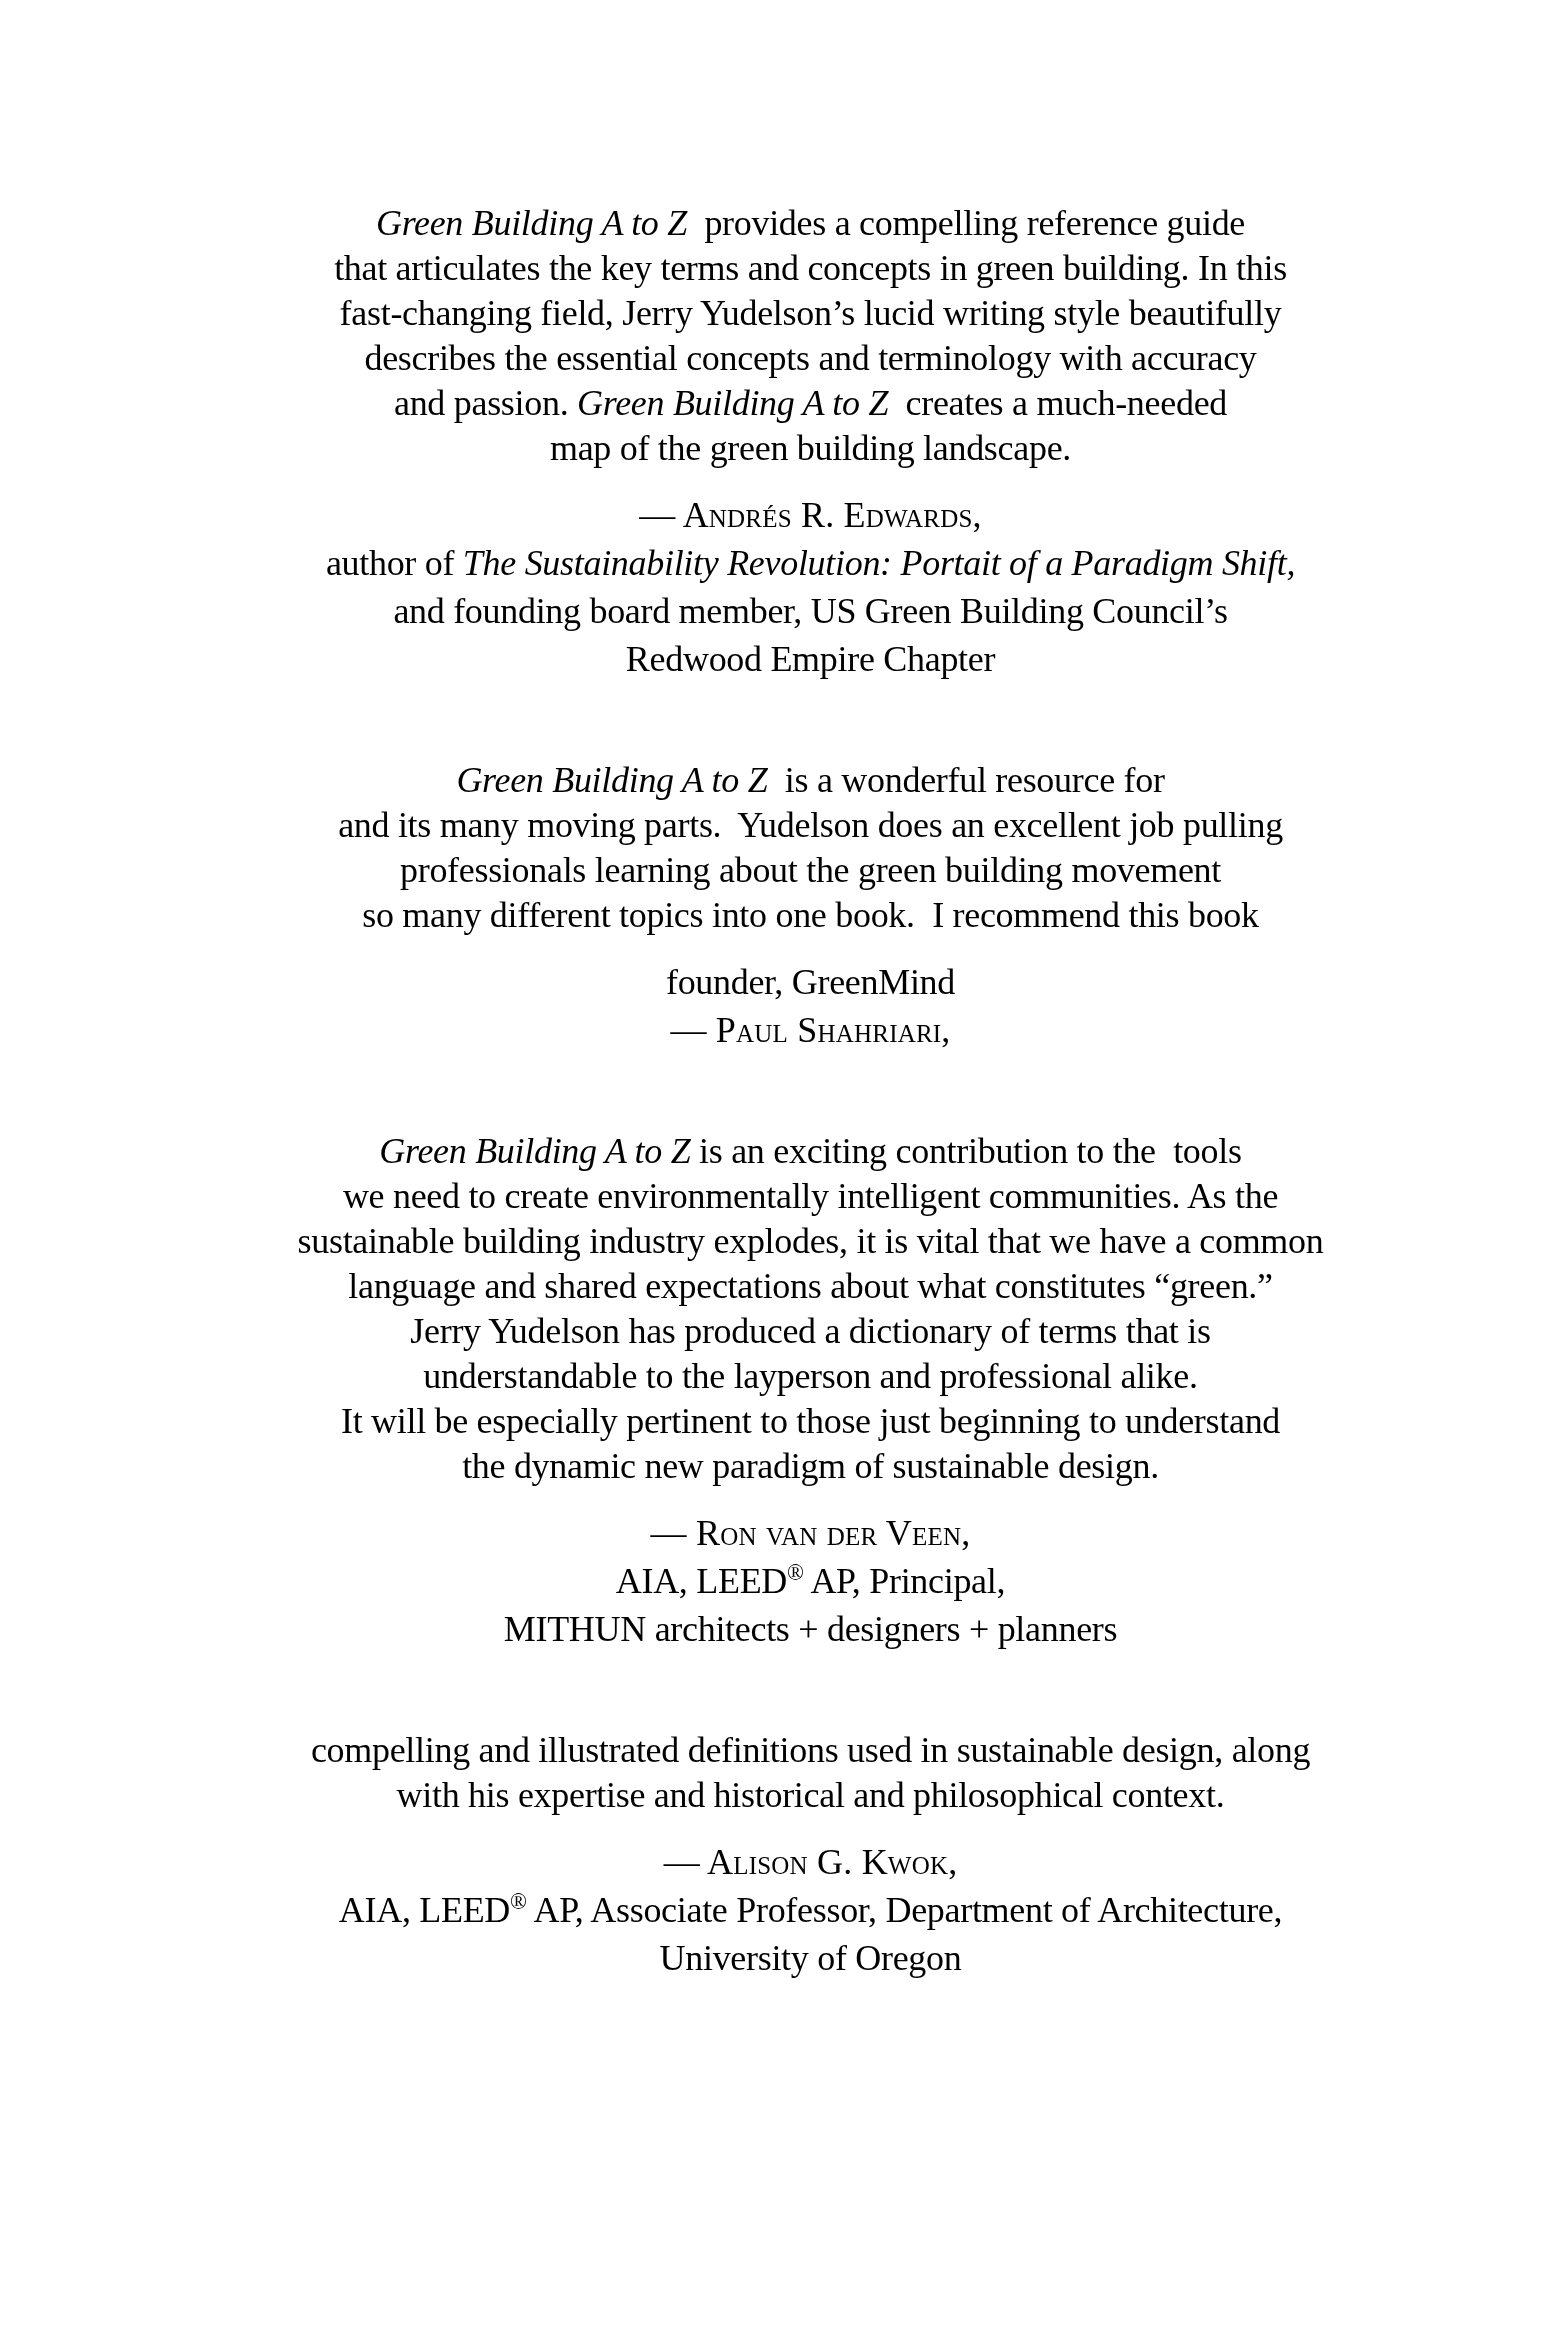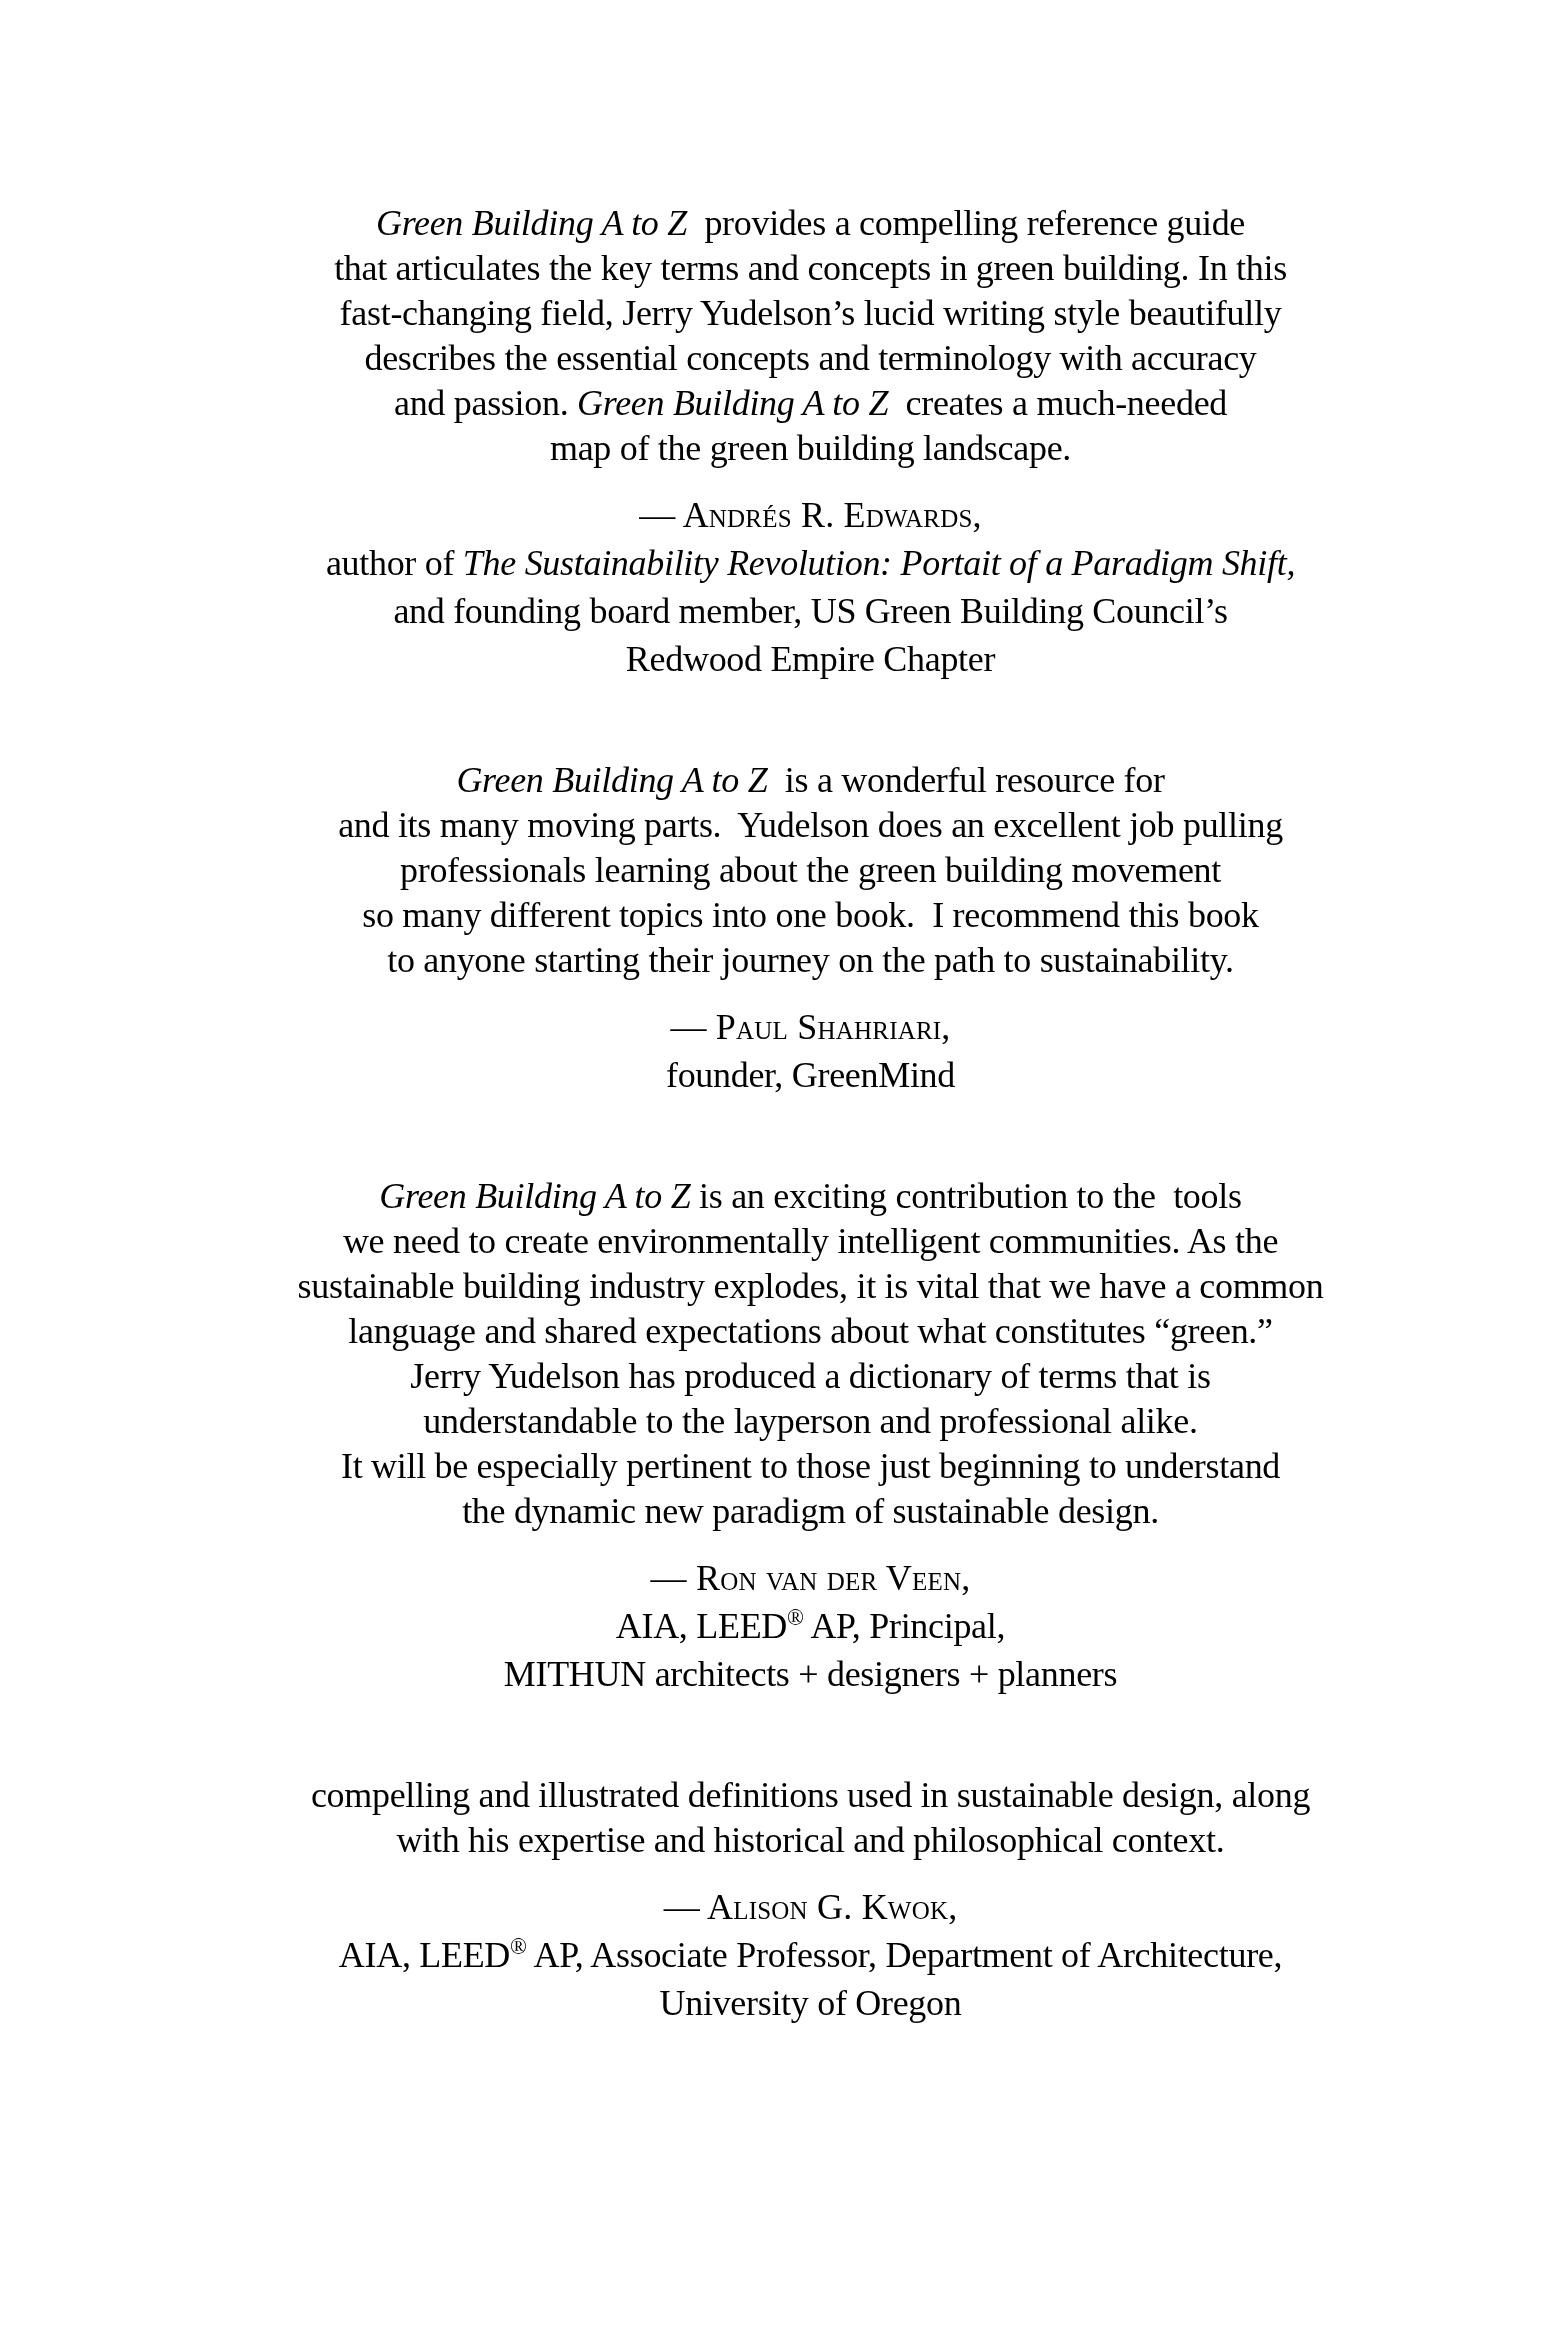--- a/index.html
+++ b/index.html
@@ -70,25 +70,24 @@
           <div class="line"><span>and founding board member, US Green Building Council’s</span></div>
           <div class="line"><span>Redwood Empire Chapter</span></div>
         </div>
       </section>
       <section class="quote-section">
         <div>
           <div class="line"><span class="italic">Green Building A to Z</span><span>  is a wonderful resource for</span></div>
           <div class="line"><span>and its many moving parts.  Yudelson does an excellent job pulling</span></div>
           <div class="line"><span>professionals learning about the green building movement</span></div>
           <div class="line"><span>so many different topics into one book.  I recommend this book</span></div>
-          <div class="line"><span>to anyone starting their journey on the path to sustainability.</span></div>
         </div>
         <div class="attribution">
+          <div class="line"><span>founder, GreenMind</span></div>
           <div class="line smallcaps"><span>— Paul Shahriari,</span></div>
-          <div class="line"><span>founder, GreenMind</span></div>
         </div>
       </section>
       <section class="quote-section">
         <div>
           <div class="line"><span class="italic">Green Building A to Z</span><span> is an exciting contribution to the  tools</span></div>
           <div class="line"><span>we need to create environmentally intelligent communities. As the</span></div>
           <div class="line"><span>sustainable building industry explodes, it is vital that we have a common</span></div>
           <div class="line"><span>language and shared expectations about what constitutes “green.”</span></div>
           <div class="line"><span>Jerry Yudelson has produced a dictionary of terms that is</span></div>
           <div class="line"><span>understandable to the layperson and professional alike.</span></div>

